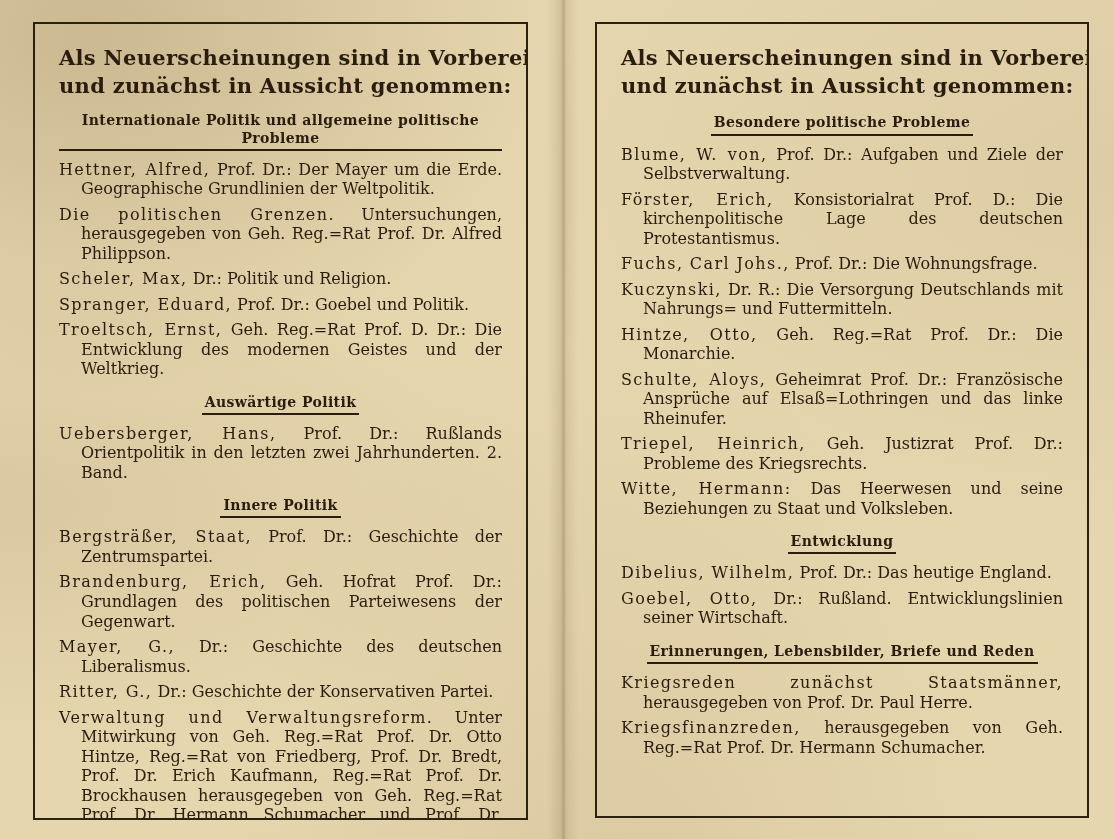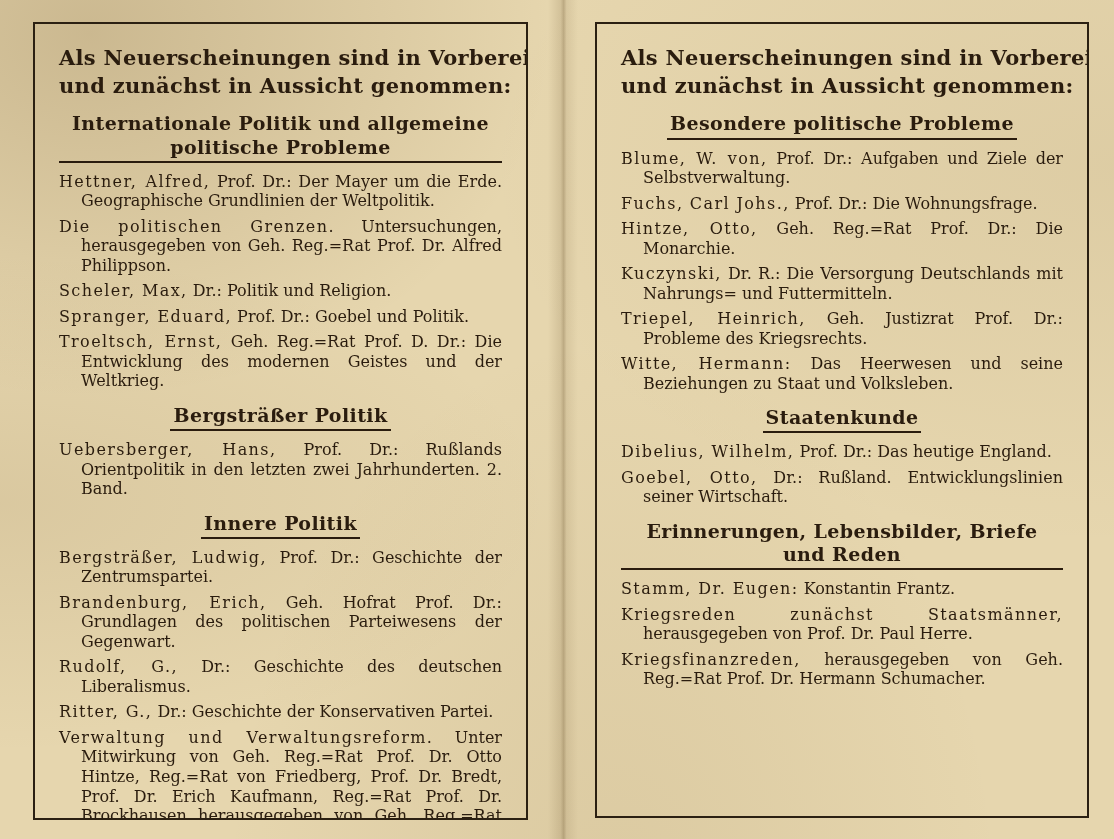--- a/index.html
+++ b/index.html
@@ -40,21 +40,21 @@
   .page-right{left:595px;top:22px; width:494px; height:796px;}
   .page-title{
     text-align:center;margin:8px 0 6px;
   }
   .page-title .tl{
     display:block;white-space:nowrap;
     font-weight:bold;font-size:21px;line-height:1.32;letter-spacing:.3px;
   }
   .sec-head-wrap{text-align:center;margin:13px 0 9px;}
   .sec-head{
-    display:inline-block;font-size:19px;font-weight:bold;letter-spacing:.4px;
+    display:inline-block;font-size:14px;font-weight:bold;letter-spacing:.4px;
     border-bottom:2px solid var(--ink);padding:0 3px 2px;margin:0;
   }
   .entries{font-size:16px;line-height:1.22;}
   .entry{
     margin:0 0 6px;padding-left:22px;text-indent:-22px;
     text-align:justify;
   }
   .nm{font-weight:normal;letter-spacing:1.4px;}
   .tx{font-weight:normal;}
   .ast{font-weight:bold;letter-spacing:1px;margin-right:6px;}
@@ -93,42 +93,42 @@
         <span class="tx">Prof. Dr.: Goebel und Politik.</span>
       </p>
       <p class="entry">
         <span class="nm">Troeltsch, Ernst,</span>
         <span class="tx">Geh. Reg.=Rat Prof. D. Dr.: Die Entwicklung des modernen Geistes und der Weltkrieg.</span>
       </p>
     </section>
 
     <section class="entries">
       <div class="sec-head-wrap">
-        <h2 class="sec-head">Bergsträßer Politik</h2>
+        <h2 class="sec-head">Auswärtige Politik</h2>
       </div>
       <p class="entry">
         <span class="nm">Uebersberger, Hans,</span>
         <span class="tx">Prof. Dr.: Rußlands Orientpolitik in den letzten zwei Jahrhunderten. 2. Band.</span>
       </p>
     </section>
 
     <section class="entries">
       <div class="sec-head-wrap">
         <h2 class="sec-head">Innere Politik</h2>
       </div>
       <p class="entry">
-        <span class="nm">Bergsträßer, Ludwig,</span>
+        <span class="nm">Bergsträßer, Staat,</span>
         <span class="tx">Prof. Dr.: Geschichte der Zentrumspartei.</span>
       </p>
       <p class="entry">
         <span class="nm">Brandenburg, Erich,</span>
         <span class="tx">Geh. Hofrat Prof. Dr.: Grundlagen des politischen Parteiwesens der Gegenwart.</span>
       </p>
       <p class="entry">
-        <span class="nm">Rudolf, G.,</span>
+        <span class="nm">Mayer, G.,</span>
         <span class="tx">Dr.: Geschichte des deutschen Liberalismus.</span>
       </p>
       <p class="entry">
         <span class="nm">Ritter, G.,</span>
         <span class="tx">Dr.: Geschichte der Konservativen Partei.</span>
       </p>
       <p class="entry">
         <span class="nm">Verwaltung und Verwaltungsreform.</span>
         <span class="tx">Unter Mitwirkung von Geh. Reg.=Rat Prof. Dr. Otto Hintze, Reg.=Rat von Friedberg, Prof. Dr. Bredt, Prof. Dr. Erich Kaufmann, Reg.=Rat Prof. Dr. Brockhausen herausgegeben von Geh. Reg.=Rat Prof. Dr. Hermann Schumacher und Prof. Dr. Rudolf Smend.</span>
       </p>
@@ -144,64 +144,68 @@
 
     <section class="entries">
       <div class="sec-head-wrap">
         <h2 class="sec-head">Besondere politische Probleme</h2>
       </div>
       <p class="entry">
         <span class="nm">Blume, W. von,</span>
         <span class="tx">Prof. Dr.: Aufgaben und Ziele der Selbstverwaltung.</span>
       </p>
       <p class="entry">
+        <span class="nm">Förster, Erich,</span>
+        <span class="tx">Konsistorialrat Prof. D.: Die kirchenpolitische Lage des deutschen Protestantismus.</span>
+      </p>
+      <p class="entry">
         <span class="nm">Fuchs, Carl Johs.,</span>
         <span class="tx">Prof. Dr.: Die Wohnungsfrage.</span>
       </p>
       <p class="entry">
+        <span class="nm">Kuczynski,</span>
+        <span class="tx">Dr. R.: Die Versorgung Deutschlands mit Nahrungs= und Futtermitteln.</span>
+      </p>
+      <p class="entry">
         <span class="nm">Hintze, Otto,</span>
         <span class="tx">Geh. Reg.=Rat Prof. Dr.: Die Monarchie.</span>
       </p>
       <p class="entry">
-        <span class="nm">Kuczynski,</span>
-        <span class="tx">Dr. R.: Die Versorgung Deutschlands mit Nahrungs= und Futtermitteln.</span>
+        <span class="nm">Schulte, Aloys,</span>
+        <span class="tx">Geheimrat Prof. Dr.: Französische Ansprüche auf Elsaß=Lothringen und das linke Rheinufer.</span>
       </p>
       <p class="entry">
         <span class="nm">Triepel, Heinrich,</span>
         <span class="tx">Geh. Justizrat Prof. Dr.: Probleme des Kriegsrechts.</span>
       </p>
       <p class="entry">
         <span class="nm">Witte, Hermann:</span>
         <span class="tx">Das Heerwesen und seine Beziehungen zu Staat und Volksleben.</span>
       </p>
     </section>
 
     <section class="entries">
       <div class="sec-head-wrap">
-        <h2 class="sec-head">Staatenkunde</h2>
+        <h2 class="sec-head">Entwicklung</h2>
       </div>
       <p class="entry">
         <span class="nm">Dibelius, Wilhelm,</span>
         <span class="tx">Prof. Dr.: Das heutige England.</span>
       </p>
       <p class="entry">
         <span class="nm">Goebel, Otto,</span>
         <span class="tx">Dr.: Rußland. Entwicklungslinien seiner Wirtschaft.</span>
       </p>
     </section>
 
     <section class="entries">
       <div class="sec-head-wrap">
         <h2 class="sec-head">Erinnerungen, Lebensbilder, Briefe und Reden</h2>
       </div>
       <p class="entry">
-        <span class="nm">Stamm, Dr. Eugen:</span>
-        <span class="tx">Konstantin Frantz.</span>
-      </p>
-      <p class="entry">
         <span class="nm">Kriegsreden zunächst Staatsmänner,</span>
         <span class="tx">herausgegeben von Prof. Dr. Paul Herre.</span>
       </p>
       <p class="entry">
         <span class="nm">Kriegsfinanzreden,</span>
         <span class="tx">herausgegeben von Geh. Reg.=Rat Prof. Dr. Hermann Schumacher.</span>
       </p>
     </section>
   </article>
 </div>

